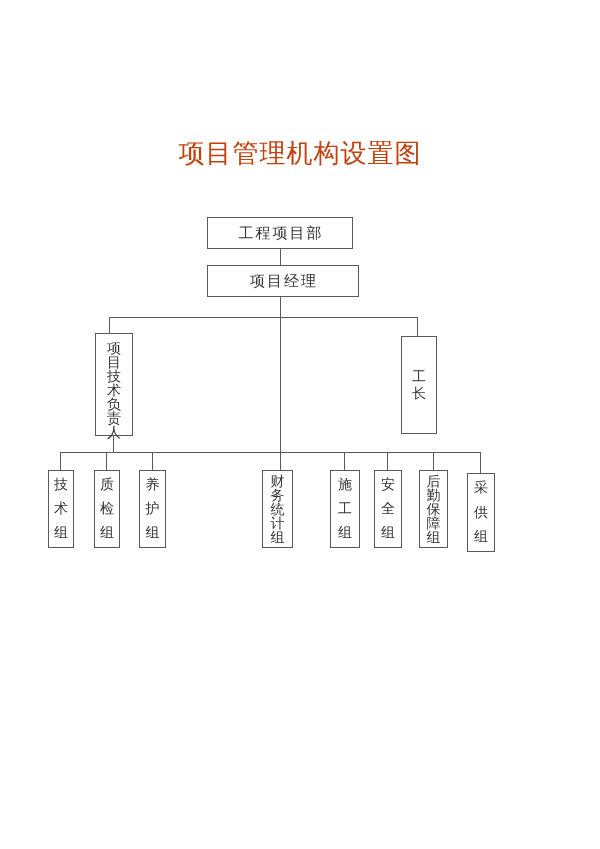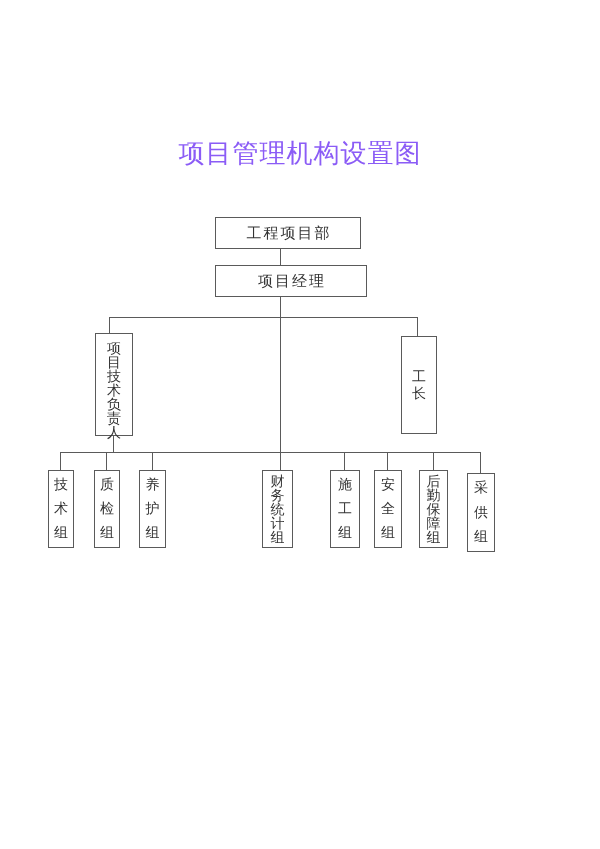--- a/index.html
+++ b/index.html
@@ -17,39 +17,38 @@
     color: #262626;
   }
   .diagram-title {
     position: absolute;
     top: 136px;
     left: 0;
     width: 600px;
     text-align: center;
     font-size: 26px;
     letter-spacing: 1px;
-    color: #8b5cf6;
+    color: #c2410c;
     white-space: nowrap;
   }
   .node {
     position: absolute;
     box-sizing: border-box;
     border: 1px solid #5a5a5a;
     background: #ffffff;
     color: #333333;
   }
   .hnode {
     display: flex;
     align-items: center;
     justify-content: center;
     font-size: 15px;
     letter-spacing: 2px;
     text-indent: 2px;
     white-space: nowrap;
-    margin-left: 8px;
   }
   .vnode {
     display: flex;
     flex-direction: column;
     align-items: center;
     font-size: 14px;
     line-height: 1;
   }
   .vnode.spread   { justify-content: space-between; padding: 7px 0; }
   .vnode.spread5  { justify-content: space-between; padding: 4px 0; }

